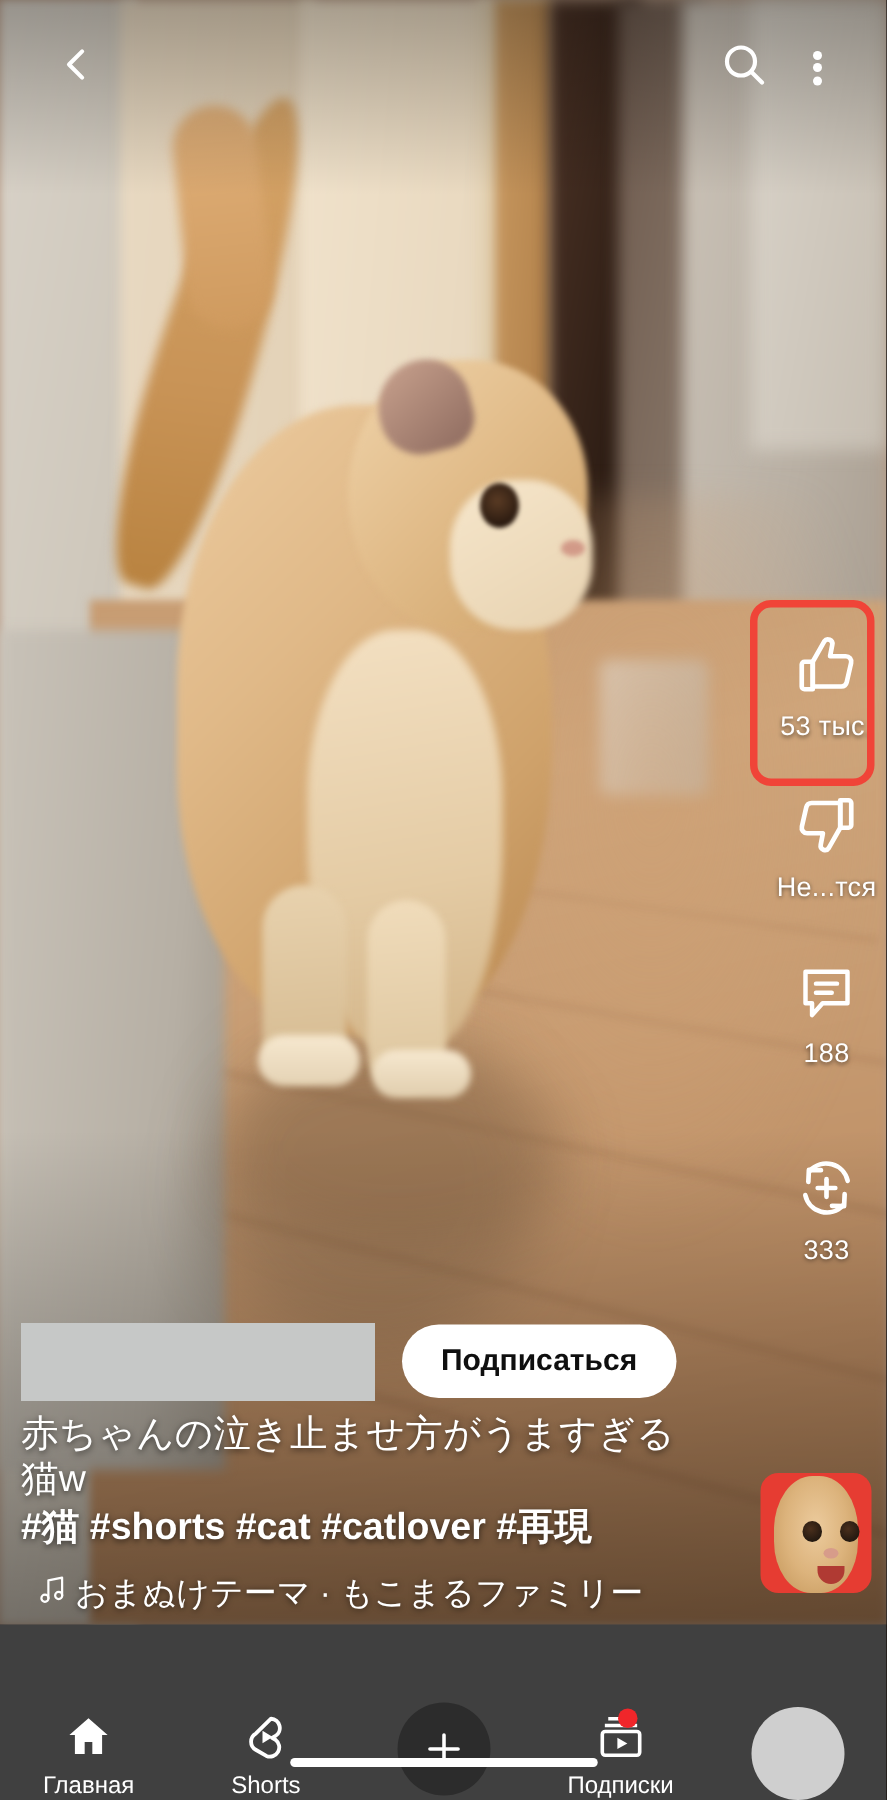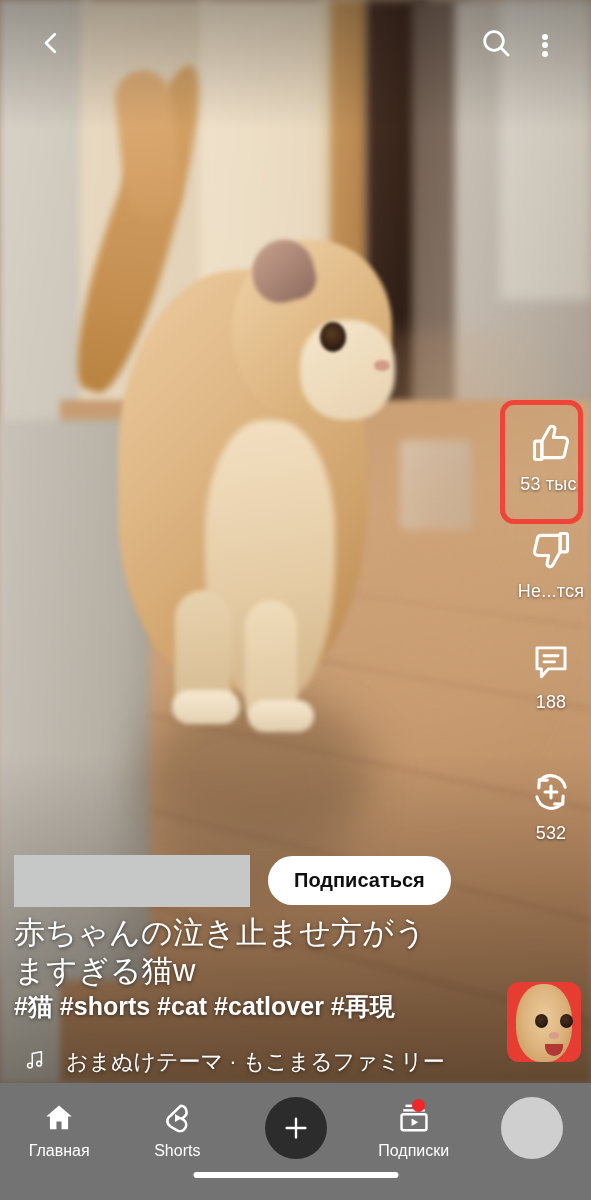--- a/index.html
+++ b/index.html
@@ -129,30 +129,30 @@
   .rt-eye.l { left:19px; } .rt-eye.r { left:44px; }
   .rt-nose { position:absolute; left:33px; top:48px; width:10px; height:7px; background:#d79c8a; border-radius:50%; }
   .rt-mouth { position:absolute; left:29px; top:60px; width:18px; height:12px; background:#b03a33; border-radius:0 0 10px 10px; }
 
   
   .meta { position:absolute; left:0; bottom:117px; width:471px; padding:0 14px 6px 14px; }
   .chanrow { display:flex; align-items:center; gap:18px; margin-bottom:7px; }
   .chan-redact { width:236px; height:52px; background:#c6c8c7; }
   .sub-btn { background:#fff; color:#0f0f0f; font-size:20px; font-weight:700;
     border:none; border-radius:26px; padding:13px 26px; cursor:pointer; font-family:inherit; }
-  .title { color:#fff; font-size:31px; line-height:1.22; font-weight:400;
+  .title { color:#fff; font-size:25px; line-height:1.22; font-weight:400;
     text-shadow:0 1px 4px rgba(0,0,0,.6); letter-spacing:.2px; }
   .tags { color:#fff; font-size:25px; font-weight:700; line-height:1.22;
     text-shadow:0 1px 4px rgba(0,0,0,.6); margin-top:1px; }
-  .musicrow { display:flex; align-items:center; gap:20px; margin-top:26px; padding-left:10px; cursor:pointer; }
+  .musicrow { display:flex; align-items:center; gap:4px; margin-top:14px; padding-left:10px; cursor:pointer; }
   .music-txt { color:#fff; font-size:22px; text-shadow:0 1px 4px rgba(0,0,0,.6); white-space:nowrap; }
 
   
-  .nav { position:absolute; left:0; bottom:0; width:591px; height:117px; background:#737373;
-    display:flex; align-items:flex-start; padding-top:14px; }
+  .nav { position:absolute; left:0; bottom:0; width:591px; height:117px; background:#404040;
+    display:flex; align-items:flex-end; padding-top:14px; }
   .nav-item { flex:1; display:flex; flex-direction:column; align-items:center; cursor:pointer; }
   .nav-ico { height:42px; display:flex; align-items:center; justify-content:center; position:relative; }
   .nav-lbl { color:#fff; font-size:16px; margin-top:3px; }
   .plus-circle { width:62px; height:62px; border-radius:50%; background:#2c2c2c;
     display:flex; align-items:center; justify-content:center; }
   .red-dot { position:absolute; right:6px; top:2px; width:13px; height:13px; border-radius:50%; background:#f0262a; }
   .nav-avatar { width:62px; height:62px; border-radius:50%; background:#cfcfcf; }
   .home-ind { position:absolute; left:50%; transform:translateX(-50%); bottom:22px;
     width:205px; height:6px; border-radius:3px; background:#fff; }
 </style>
@@ -275,21 +275,21 @@
       <span class="glyph">
         <svg width="44" height="44" viewBox="0 0 24 24" fill="none" stroke="#fff" stroke-width="1.7" stroke-linecap="round" stroke-linejoin="round">
           <path d="M4.3 14.6A8 8 0 0 0 18 18.3"></path>
             <polyline points="18.6 14.2 18.4 18.6 14 18.5"></polyline>
           <path d="M19.7 9.4A8 8 0 0 0 6 5.7"></path>
             <polyline points="5.4 9.8 5.6 5.4 10 5.5"></polyline>
           <line x1="12" y1="8.8" x2="12" y2="15.2"></line>
             <line x1="8.8" y1="12" x2="15.2" y2="12"></line>
         </svg>
       </span>
-      <div class="cnt">532</div>
+      <div class="cnt">333</div>
     </div>
   </div>
 
   <div class="highlight-box"></div>
 
   <div class="remix-thumb">
     <div class="rt-face">
       <div class="rt-eye l"></div>
       <div class="rt-eye r"></div>
       <div class="rt-nose"></div>

